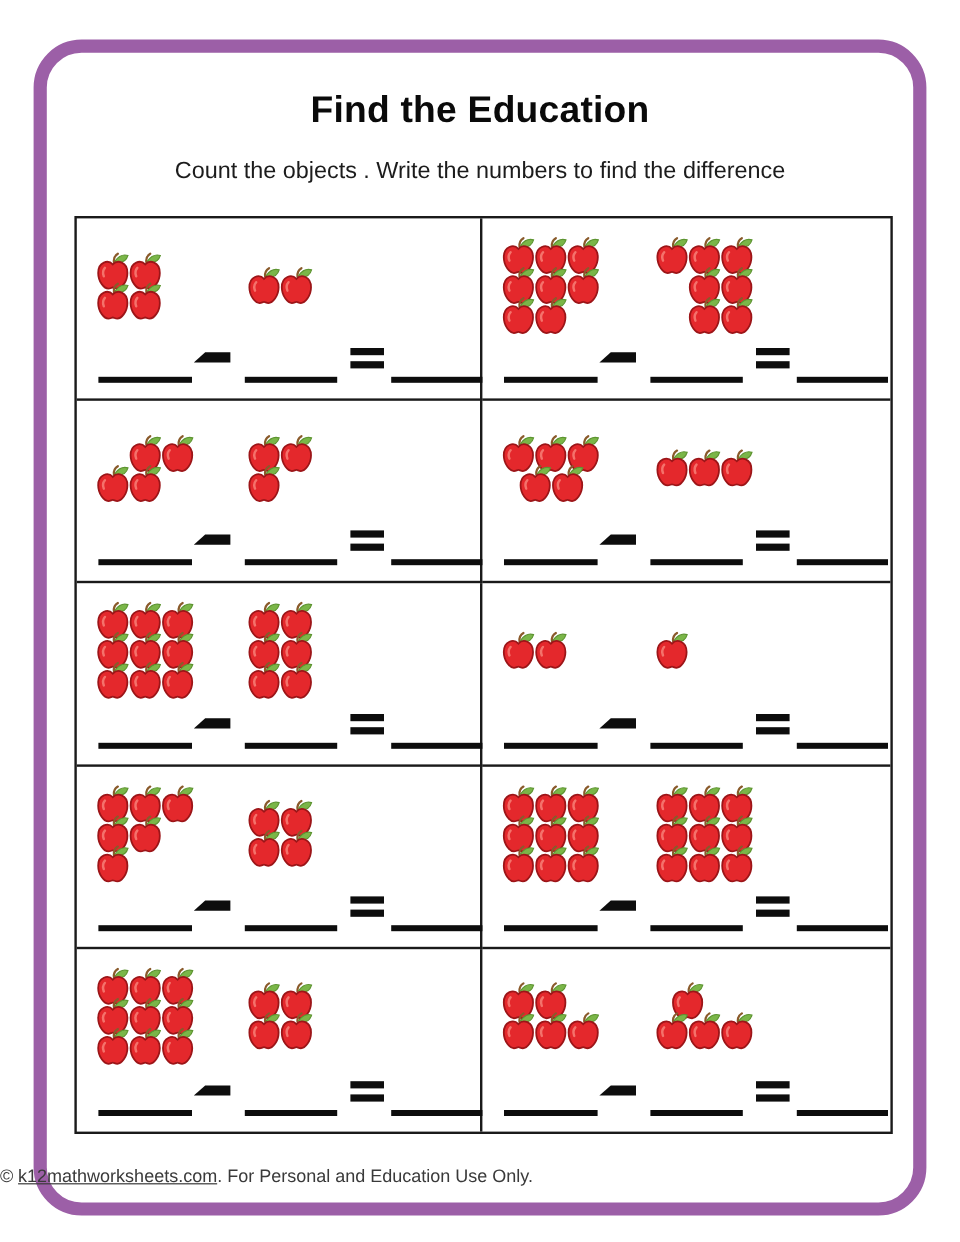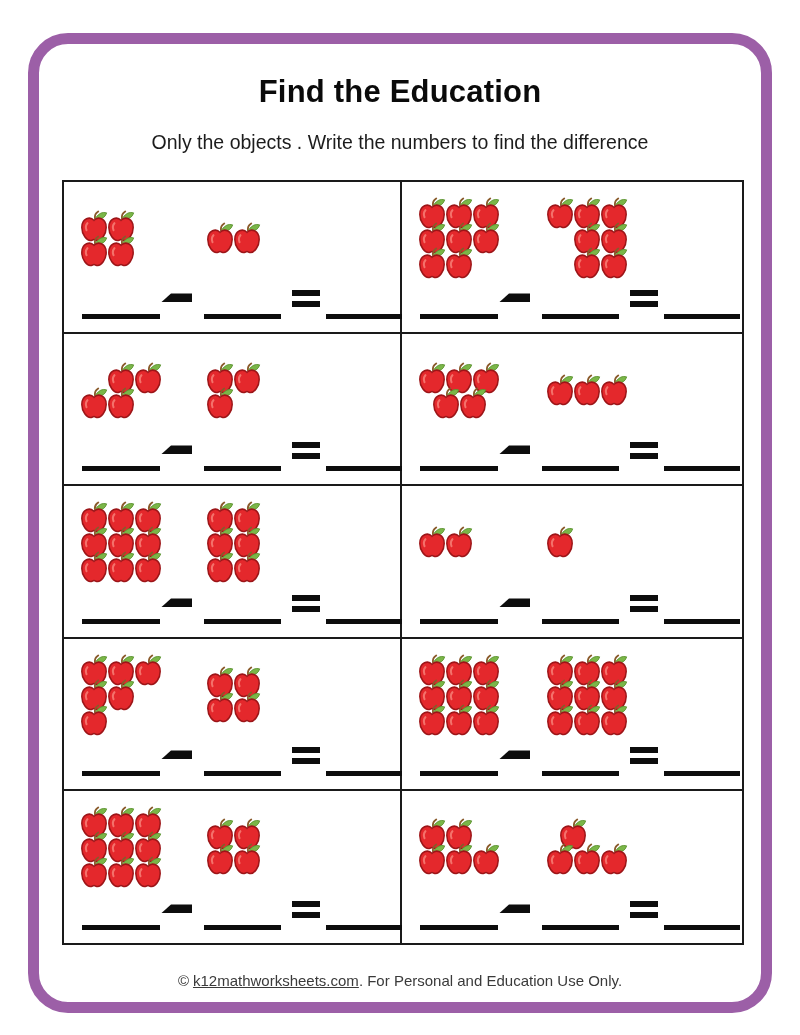--- a/index.html
+++ b/index.html
@@ -23,31 +23,31 @@
   .apple{width:30px;height:32px;margin-right:-3px;flex:none;}
   .blank{position:absolute;bottom:13px;height:5px;background:#0d0d0d;}
   .blank.b1{left:18px;width:78px;}
   .blank.b2{left:140px;width:77px;}
   .blank.b3{left:262px;width:76px;}
   .minus{position:absolute;left:96px;bottom:29px;width:33px;height:11px;}
   .minus svg{display:block;}
   .equals{position:absolute;left:228px;bottom:25px;width:28px;}
   .equals .bar{height:6px;background:#0d0d0d;}
   .equals .bar + .bar{margin-top:5px;}
-  .footer{position:absolute;top:972px;left:0;width:800px;text-align:center;
+  .footer{position:absolute;top:972px;left:0;width:800px;text-align:left;
           font-size:15px;color:#3a3a3a;}
   .footer a{color:#3a3a3a;text-decoration:underline;margin-left:4px;cursor:pointer;}
 </style>
 </head>
 <body>
 
 <div class="frame"></div>
 
 <div class="title">Find the Education</div>
-<div class="instruction">Only the objects . Write the numbers to find the difference</div>
+<div class="instruction">Count the objects . Write the numbers to find the difference</div>
 
 <div class="grid">
   <div class="cell">
     <div class="group minuend">
         <div class="apple-row" style="margin-left:0px">
           <svg class="apple" viewBox="0 0 32 34">
             <path d="M17 9 C16.5 5 18 3 20.5 1.5" stroke="#8a5a2b" stroke-width="2" fill="none" stroke-linecap="round"></path>
             <path d="M18 8 Q23 1 29.5 3 Q27.5 10 19.5 9.5 Z" fill="#7ab648" stroke="#5d9431" stroke-width="1"></path>
             <path d="M16 11 C12 6.5 3 8.5 3 18.5 C3 26.5 8.5 32.5 12 32.5 C14 32.5 14.8 31.5 16 31.5 C17.2 31.5 18 32.5 20 32.5 C23.5 32.5 29 26.5 29 18.5 C29 8.5 20 6.5 16 11 Z" fill="#e4282c" stroke="#9c1518" stroke-width="1.6"></path>
             <path d="M9 14 C7.2 16 7 19 8 21.5" stroke="#f4726b" stroke-width="2.2" fill="none" stroke-linecap="round"></path>

